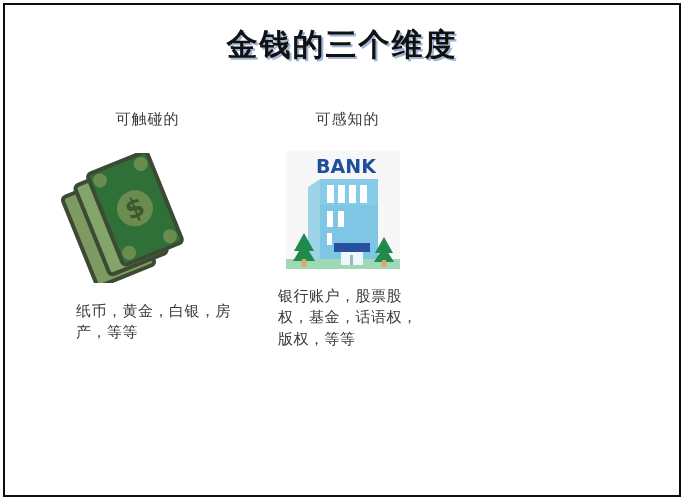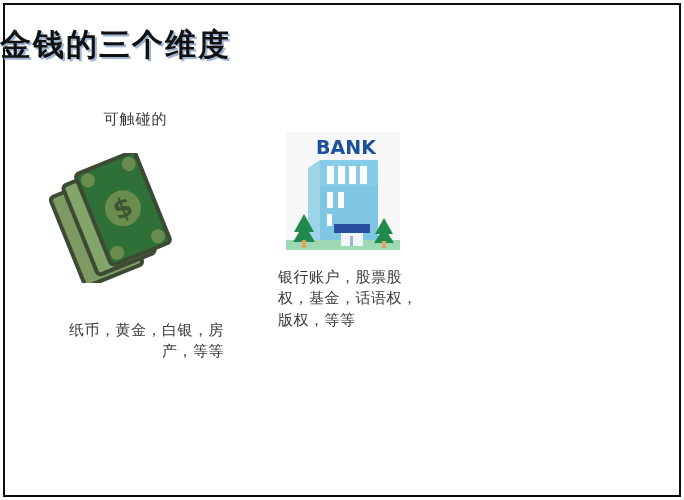--- a/index.html
+++ b/index.html
@@ -32,35 +32,35 @@
     border: 2px solid #0b0d12;
     box-sizing: border-box;
     pointer-events: none;
   }
 
   #slide-title {
     position: absolute;
     left: 0;
     top: 24px;
     width: 684px;
-    text-align: left;
+    text-align: center;
     font-size: 31px;
     font-weight: 700;
     color: #111111;
     letter-spacing: 2px;
     text-shadow: 2px 2px 0 #9fb6d4;
     white-space: nowrap;
   }
 
   .column {
     position: absolute;
     top: 110px;
     width: 215px;
   }
-  #col-tangible   { left: 28px; }
+  #col-tangible   { left: 40px; }
   #col-perceived  { left: 240px; }
   #col-essential  { left: 450px; }
 
   .col-heading {
     font-size: 15px;
     color: #3a3a3a;
     text-align: center;
     letter-spacing: 1px;
     white-space: nowrap;
   }
@@ -70,21 +70,21 @@
     height: 135px;
     margin-top: 22px;
   }
 
   .col-body {
     font-size: 15px;
     color: #3a3a3a;
     line-height: 1.42;
     letter-spacing: 0.5px;
   }
-  #body-tangible  { margin-top: 34px; padding-left: 36px; width: 160px; text-align: right; }
+  #body-tangible  { margin-top: 15px; padding-left: 36px; width: 160px; }
   #body-perceived { padding-left: 38px; width: 150px; }
   #body-essential { margin-top: 42px; padding-left: 42px; width: 155px; }
 
   
   #art-money {
     position: absolute;
     left: 12px;
     top: 2px;
     width: 150px;
     height: 130px;
@@ -141,20 +141,21 @@
           <text x="86" y="68" text-anchor="middle" font-family="DejaVu Sans, sans-serif" font-size="27" font-weight="700" fill="#3d5630">$</text>
         </g>
       </svg>
     </div>
 
     <div class="col-body" id="body-tangible">纸币，黄金，白银，房产，等等</div>
   </div>
 
   <div class="column" id="col-perceived">
 
+    <div class="col-heading">可感知的</div>
 
     <div class="art-slot">
       <svg id="art-bank" viewBox="0 0 114 118">
         <rect x="0" y="0" width="114" height="118" fill="#f7f7f7"></rect>
 
         <text x="60" y="22" text-anchor="middle" font-family="DejaVu Sans, sans-serif" font-size="19" font-weight="700" fill="#1c4f9c">BANK</text>
 
         <polygon points="22,36 34,28 34,108 22,108" fill="#9ed4e8"></polygon>
 
         <rect x="34" y="28" width="58" height="80" fill="#7ec6e4"></rect>

